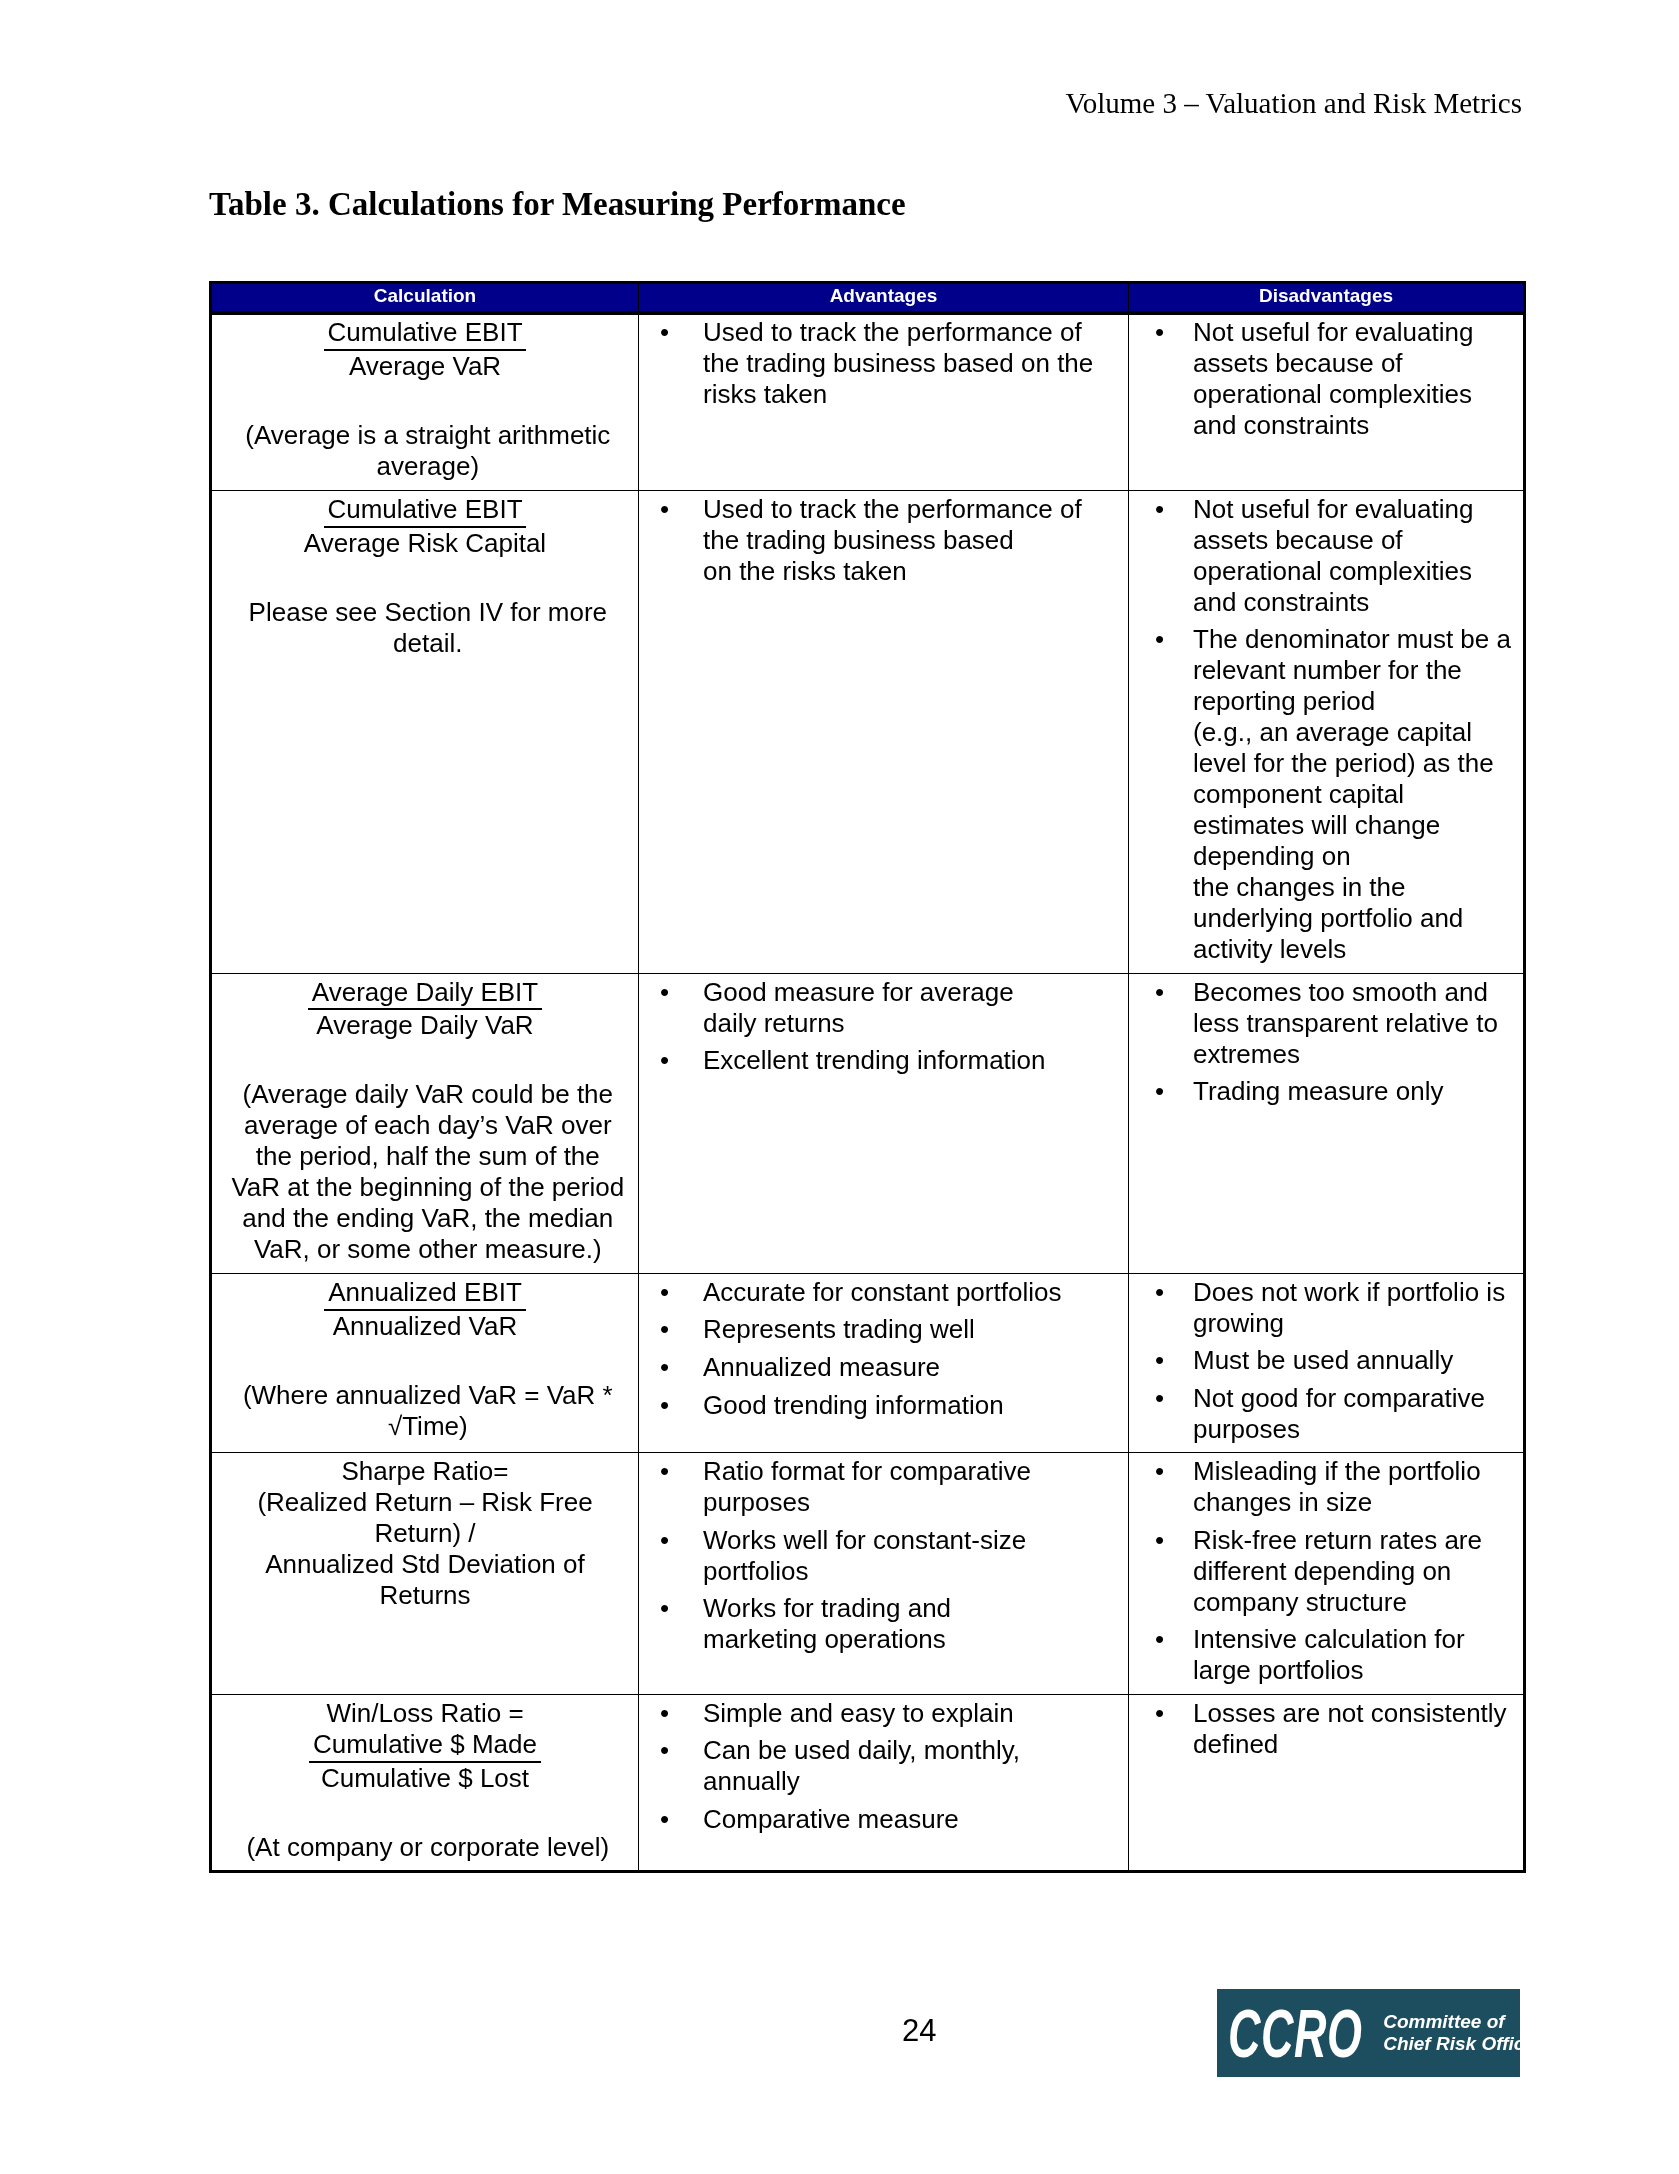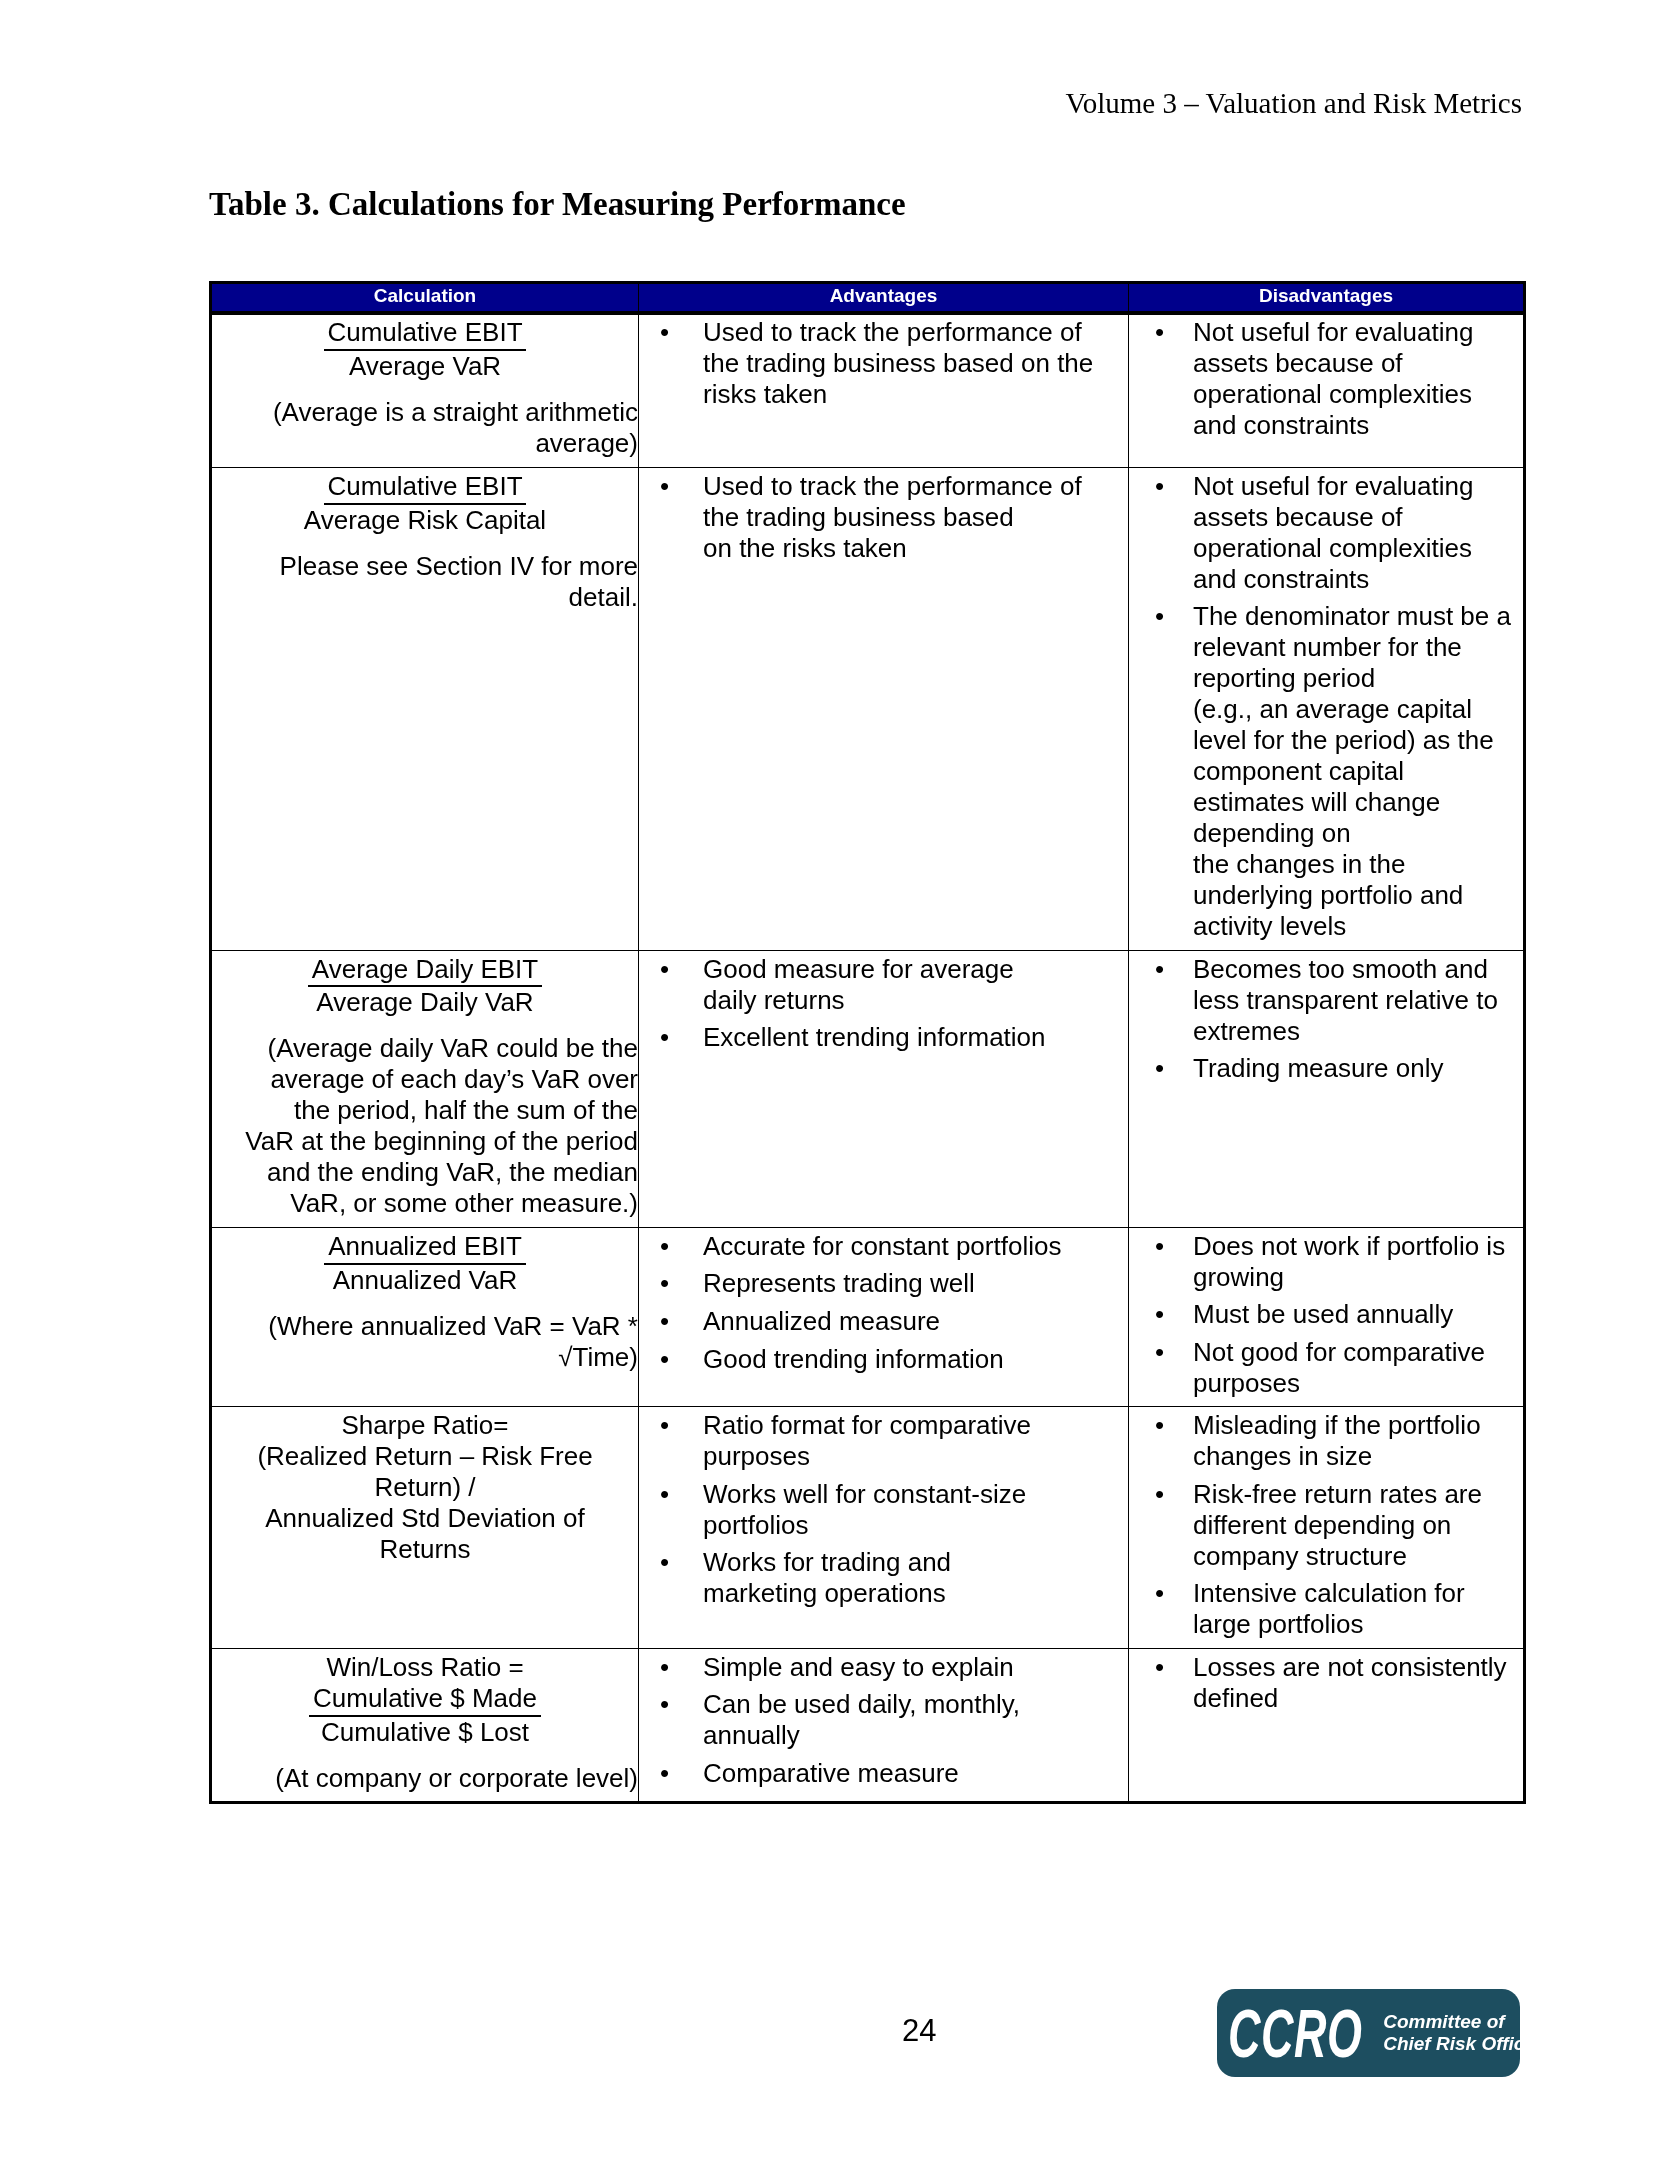--- a/index.html
+++ b/index.html
@@ -65,22 +65,22 @@
     overflow: hidden;
   }
   td.cell-calc { text-align: center; }
   .calc-line { text-align: center; }
   .calc-line .u {
     display: inline-block;
     border-bottom: 2.8px solid #000;
     padding: 0 3.8px 0.9px 3.8px;
   }
   .calc-note {
-    margin-top: 15px;
-    text-align: right;
+    margin-top: 38px;
+    text-align: center;
     white-space: pre;
     padding-left: 5.6px;
     overflow: hidden;
   }
 
   ul.blist { list-style: none; margin: 0; padding: 0; }
   ul.blist li { display: flex; align-items: flex-start; margin: 0 0 6.6px 0; }
   ul.blist li:last-child { margin-bottom: 0; }
   .b-dot { flex: 0 0 64px; padding-left: 21px; }
   .cell-dis .b-dot { padding-left: 26px; }
@@ -102,21 +102,21 @@
     font-family: Liberation Sans, sans-serif;
     font-size: 31px;
   }
   .ccro-logo {
     position: absolute;
     left: 1217px;
     top: 1989px;
     width: 303px;
     height: 88px;
     background: var(--logo-bg, #1D4E60);
-    border-radius: 18px;
+    border-radius: 0;
     display: flex;
     align-items: center;
     overflow: hidden;
   }
   .logo-acronym-box {
     width: 153px;
     margin-left: 11.3px;
     overflow: visible;
     flex: 0 0 auto;
   }

